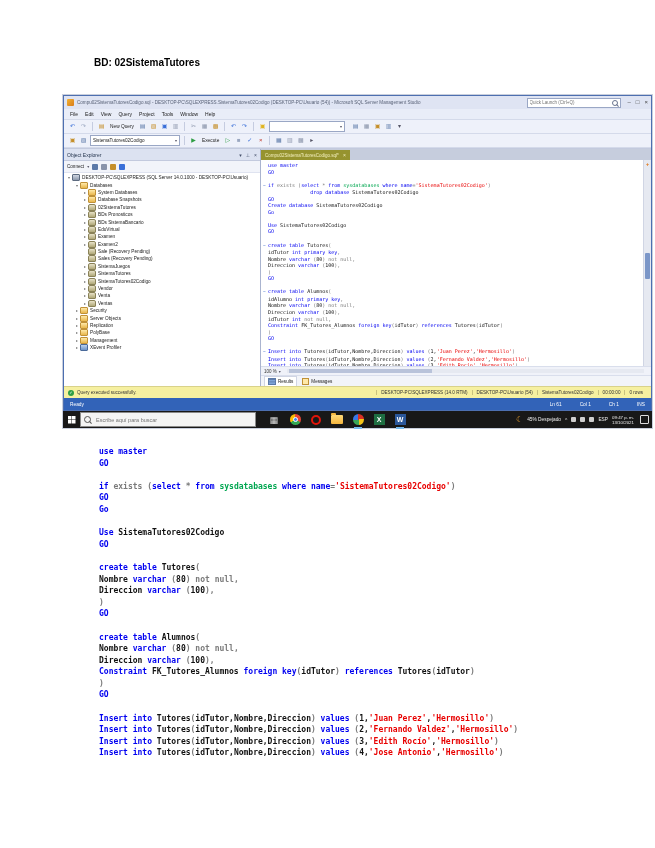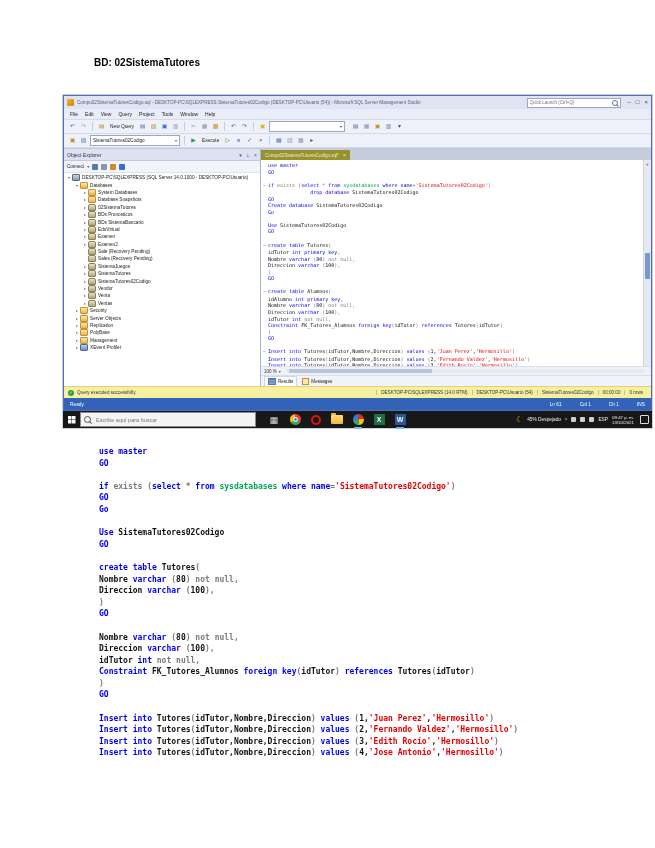--- a/index.html
+++ b/index.html
@@ -536,23 +536,23 @@
       <div class="code-line">&nbsp;</div>
       <div class="code-line"><span class="c-k">Use </span><span class="c-i">SistemaTutores02Codigo</span></div>
       <div class="code-line"><span class="c-k">GO</span></div>
       <div class="code-line">&nbsp;</div>
       <div class="code-line"><span class="c-k">create </span><span class="c-k">table </span><span class="c-i">Tutores</span><span class="c-o">(</span></div>
       <div class="code-line"><span class="c-i">Nombre </span><span class="c-k">varchar </span><span class="c-o">(</span><span class="c-i">80</span><span class="c-o">) </span><span class="c-o">not </span><span class="c-o">null</span><span class="c-o">,</span></div>
       <div class="code-line"><span class="c-i">Direccion </span><span class="c-k">varchar </span><span class="c-o">(</span><span class="c-i">100</span><span class="c-o">)</span><span class="c-o">,</span></div>
       <div class="code-line"><span class="c-o">)</span></div>
       <div class="code-line"><span class="c-k">GO</span></div>
       <div class="code-line">&nbsp;</div>
+      <div class="code-line"><span class="c-k">create </span><span class="c-k">table </span><span class="c-i">Alumnos</span><span class="c-o">(</span></div>
       <div class="code-line"><span class="c-i">Nombre </span><span class="c-k">varchar </span><span class="c-o">(</span><span class="c-i">80</span><span class="c-o">) </span><span class="c-o">not </span><span class="c-o">null</span><span class="c-o">,</span></div>
       <div class="code-line"><span class="c-i">Direccion </span><span class="c-k">varchar </span><span class="c-o">(</span><span class="c-i">100</span><span class="c-o">)</span><span class="c-o">,</span></div>
-      <div class="code-line"><span class="c-i">idTutor </span><span class="c-k">int </span><span class="c-o">not </span><span class="c-o">null</span><span class="c-o">,</span></div>
       <div class="code-line"><span class="c-k">Constraint </span><span class="c-i">FK_Tutores_Alumnos </span><span class="c-k">foreign </span><span class="c-k">key</span><span class="c-o">(</span><span class="c-i">idTutor</span><span class="c-o">) </span><span class="c-k">references </span><span class="c-i">Tutores</span><span class="c-o">(</span><span class="c-i">idTutor</span><span class="c-o">)</span></div>
       <div class="code-line"><span class="c-o">)</span></div>
       <div class="code-line"><span class="c-k">GO</span></div>
       <div class="code-line">&nbsp;</div>
       <div class="code-line"><span class="c-k">Insert </span><span class="c-k">into </span><span class="c-i">Tutores</span><span class="c-o">(</span><span class="c-i">idTutor,Nombre,Direccion</span><span class="c-o">) </span><span class="c-k">values </span><span class="c-o">(</span><span class="c-i">1,</span><span class="c-s">'Juan Perez'</span><span class="c-i">,</span><span class="c-s">'Hermosillo'</span><span class="c-o">)</span></div>
       <div class="code-line"><span class="c-k">Insert </span><span class="c-k">into </span><span class="c-i">Tutores</span><span class="c-o">(</span><span class="c-i">idTutor,Nombre,Direccion</span><span class="c-o">) </span><span class="c-k">values </span><span class="c-o">(</span><span class="c-i">2,</span><span class="c-s">'Fernando Valdez'</span><span class="c-i">,</span><span class="c-s">'Hermosillo'</span><span class="c-o">)</span></div>
       <div class="code-line"><span class="c-k">Insert </span><span class="c-k">into </span><span class="c-i">Tutores</span><span class="c-o">(</span><span class="c-i">idTutor,Nombre,Direccion</span><span class="c-o">) </span><span class="c-k">values </span><span class="c-o">(</span><span class="c-i">3,</span><span class="c-s">'Edith Rocío'</span><span class="c-i">,</span><span class="c-s">'Hermosillo'</span><span class="c-o">)</span></div>
       <div class="code-line"><span class="c-k">Insert </span><span class="c-k">into </span><span class="c-i">Tutores</span><span class="c-o">(</span><span class="c-i">idTutor,Nombre,Direccion</span><span class="c-o">) </span><span class="c-k">values </span><span class="c-o">(</span><span class="c-i">4,</span><span class="c-s">'Jose Antonio'</span><span class="c-i">,</span><span class="c-s">'Hermosillo'</span><span class="c-o">)</span></div>
     </div>
 

